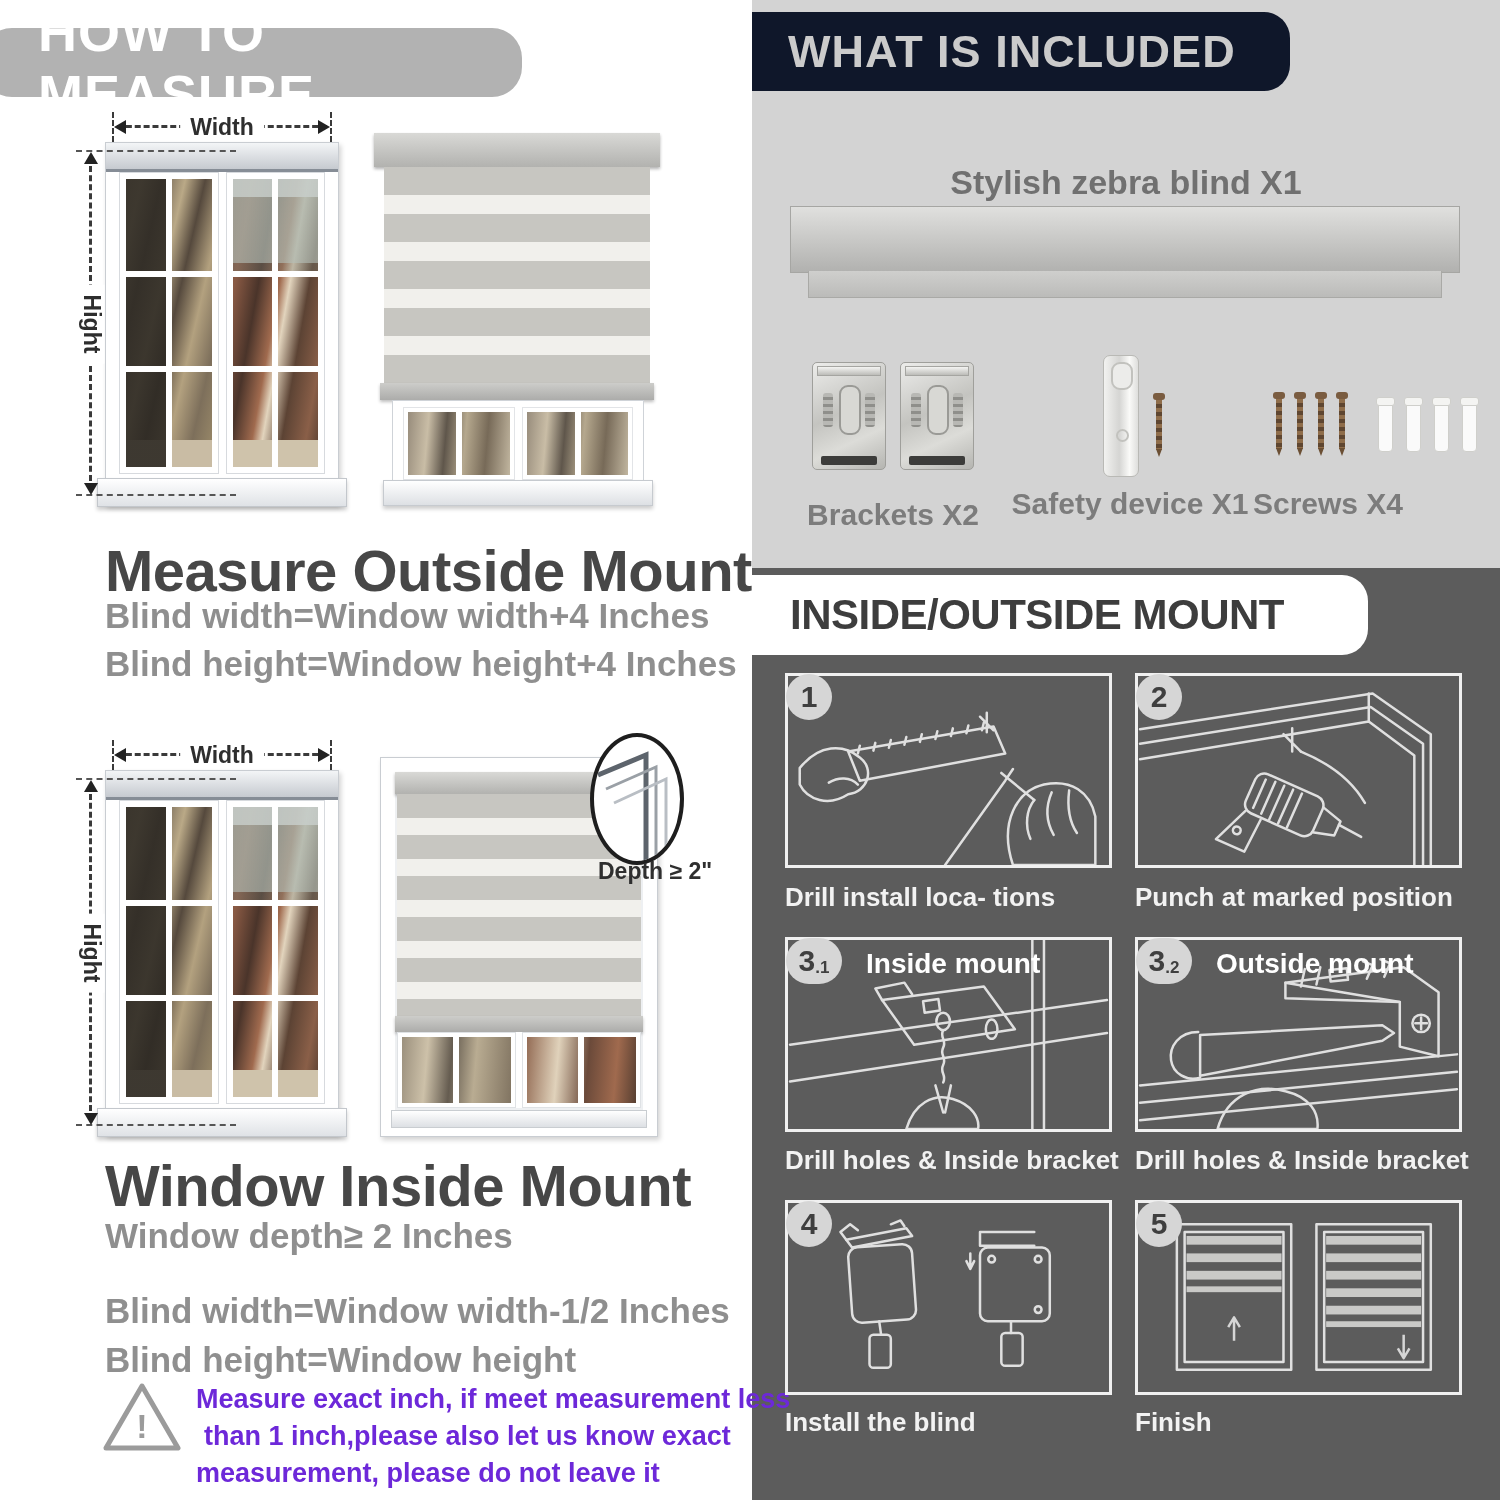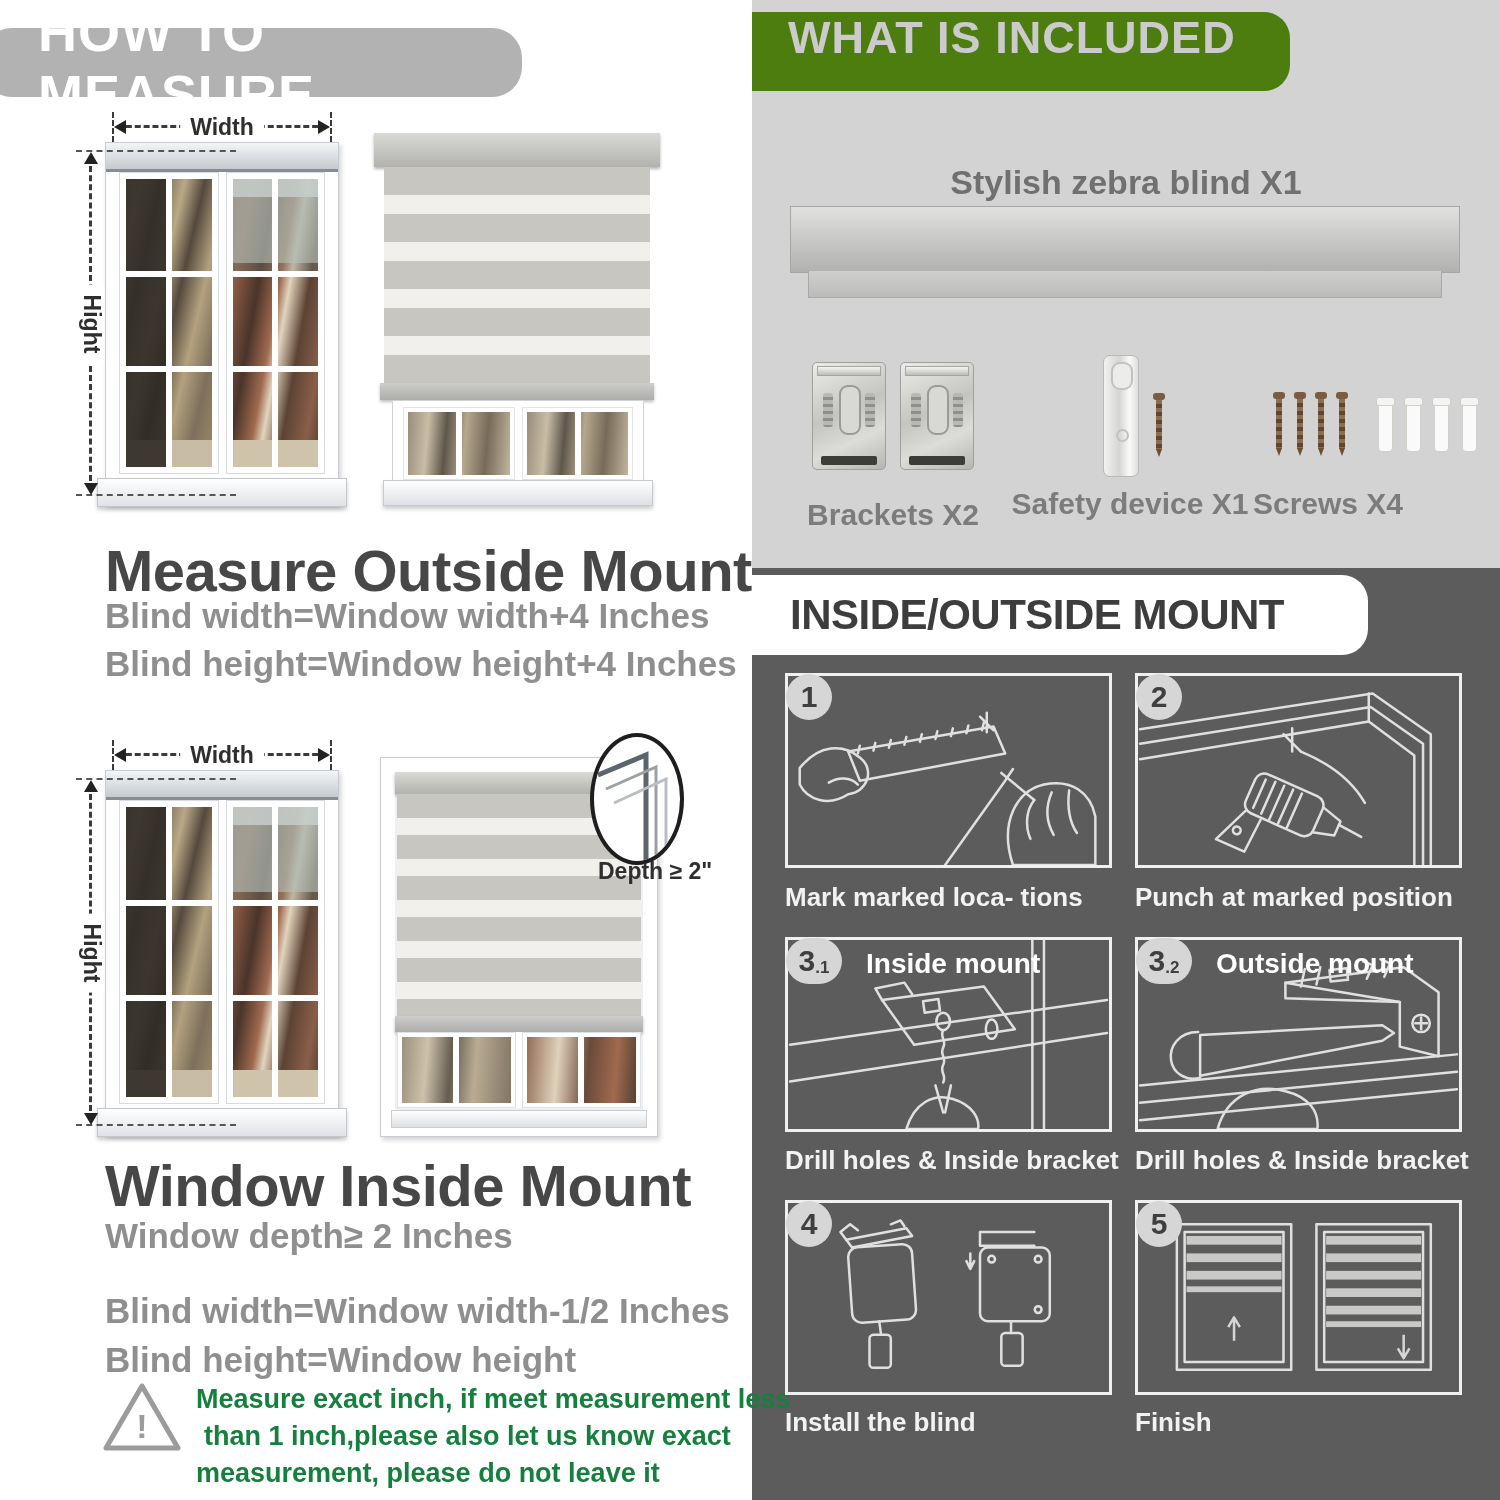--- a/index.html
+++ b/index.html
@@ -15,22 +15,22 @@
   .right-top{left:752px;top:0;width:748px;height:568px;background:#d3d3d3;}
   .right-bottom{left:752px;top:568px;width:748px;height:932px;background:#5c5c5c;}
 
   
   .banner-left{
     left:-18px;top:28px;width:540px;height:69px;background:#b2b2b2;border-radius:30px;
     display:flex;align-items:center;padding-left:56px;box-sizing:border-box;
   }
   .banner-left span{color:#ffffff;font-size:54px;font-weight:bold;letter-spacing:1px;}
   .banner-included{
-    left:752px;top:12px;width:538px;height:79px;background:#4d7c0f;border-radius:0 26px 26px 0;
-    display:flex;padding-left:36px;box-sizing:border-box;
+    left:752px;top:12px;width:538px;height:79px;background:#0f172a;border-radius:0 26px 26px 0;
+    display:flex;align-items:center;padding-left:36px;box-sizing:border-box;
   }
   .banner-included span{color:#cbcbcb;font-size:45px;font-weight:bold;letter-spacing:1px;}
   .banner-mount{
     left:752px;top:575px;width:616px;height:80px;background:#ffffff;border-radius:0 26px 26px 0;
     display:flex;align-items:center;padding-left:38px;box-sizing:border-box;
   }
   .banner-mount span{color:#3d3d3d;font-size:42px;font-weight:bold;letter-spacing:-0.5px;}
 
   
   .h-measure{height:30px;}
@@ -92,21 +92,21 @@
   
   .in-frame{background:#ffffff;border:1px solid #c9cdd2;box-shadow:2px 3px 5px rgba(0,0,0,.18);}
   .in-frame .cavity{position:absolute;left:14px;right:14px;top:14px;bottom:14px;background:#eef0f2;}
 
   .magnifier{border:4px solid #1e1e1e;border-radius:50%;background:#ffffff;overflow:hidden;}
   .depth-label{font-size:23px;font-weight:bold;color:#2f2f2f;white-space:nowrap;}
 
   
   .h-big{font-size:58px;font-weight:bold;color:#474747;letter-spacing:-0.5px;white-space:nowrap;}
   .h-sub{font-size:35px;font-weight:bold;color:#8f8f8f;white-space:nowrap;}
-  .warn-text{font-size:27px;font-weight:bold;color:#15803d;line-height:37px;white-space:nowrap;}
+  .warn-text{font-size:27px;font-weight:bold;color:#6d28d9;line-height:37px;white-space:nowrap;}
 
   
   .product-title{font-size:34px;font-weight:bold;color:#707070;white-space:nowrap;}
   .rail-main{background:linear-gradient(#e0e0de 0%,#c6c6c4 55%,#b1b1af 100%);border:1px solid #a6a6a3;
     background-blend-mode:normal;}
   .rail-valance{background:linear-gradient(#cfcfcd,#bbbbb9);border:1px solid #a9a9a6;border-top:none;}
   .acc-label{font-size:30px;font-weight:bold;color:#7c7c7c;white-space:nowrap;}
 
   .bracket{width:72px;height:106px;position:relative;border:1px solid #9f9f9b;border-radius:5px;
     background:linear-gradient(155deg,#ececea 0%,#c4c4c0 45%,#dcdcd8 70%,#b5b5b1 100%);}
@@ -350,21 +350,21 @@
       <path d="M252 128 c-8 10 -10 26 -4 40 M270 120 c-6 14 -6 30 2 44 M288 118 c-2 16 0 32 8 44"></path>
       <path d="M218 100 L252 128"></path>
       <path d="M160 195 L222 108 L230 96"></path>
     </g>
   </svg>
   <div class="step-num">
       <span>1</span>
       <span class="sub"></span>
     </div>
 </div>
-<div class="step-caption" style="left:785px;top:882px;">Mark marked loca- tions</div>
+<div class="step-caption" style="left:785px;top:882px;">Drill install loca- tions</div>
 
 <div class="step-box" style="left:1135px;top:673px;">
   <svg class="step-art" viewBox="0 0 327 195">
     <g fill="none" stroke="#e0e0e0" stroke-width="2.5" stroke-linecap="round" stroke-linejoin="round">
       <path d="M0 55 L240 18 L300 60 L300 195"></path>
       <path d="M0 70 L238 32 L292 70 L292 195"></path>
       <path d="M0 86 L236 47 L283 82 L283 195"></path>
       <path d="M236 47 L236 18"></path>
       <path d="M148 60 l18 18 M157 54 l0 24"></path>
       <g transform="rotate(24 150 140)">

